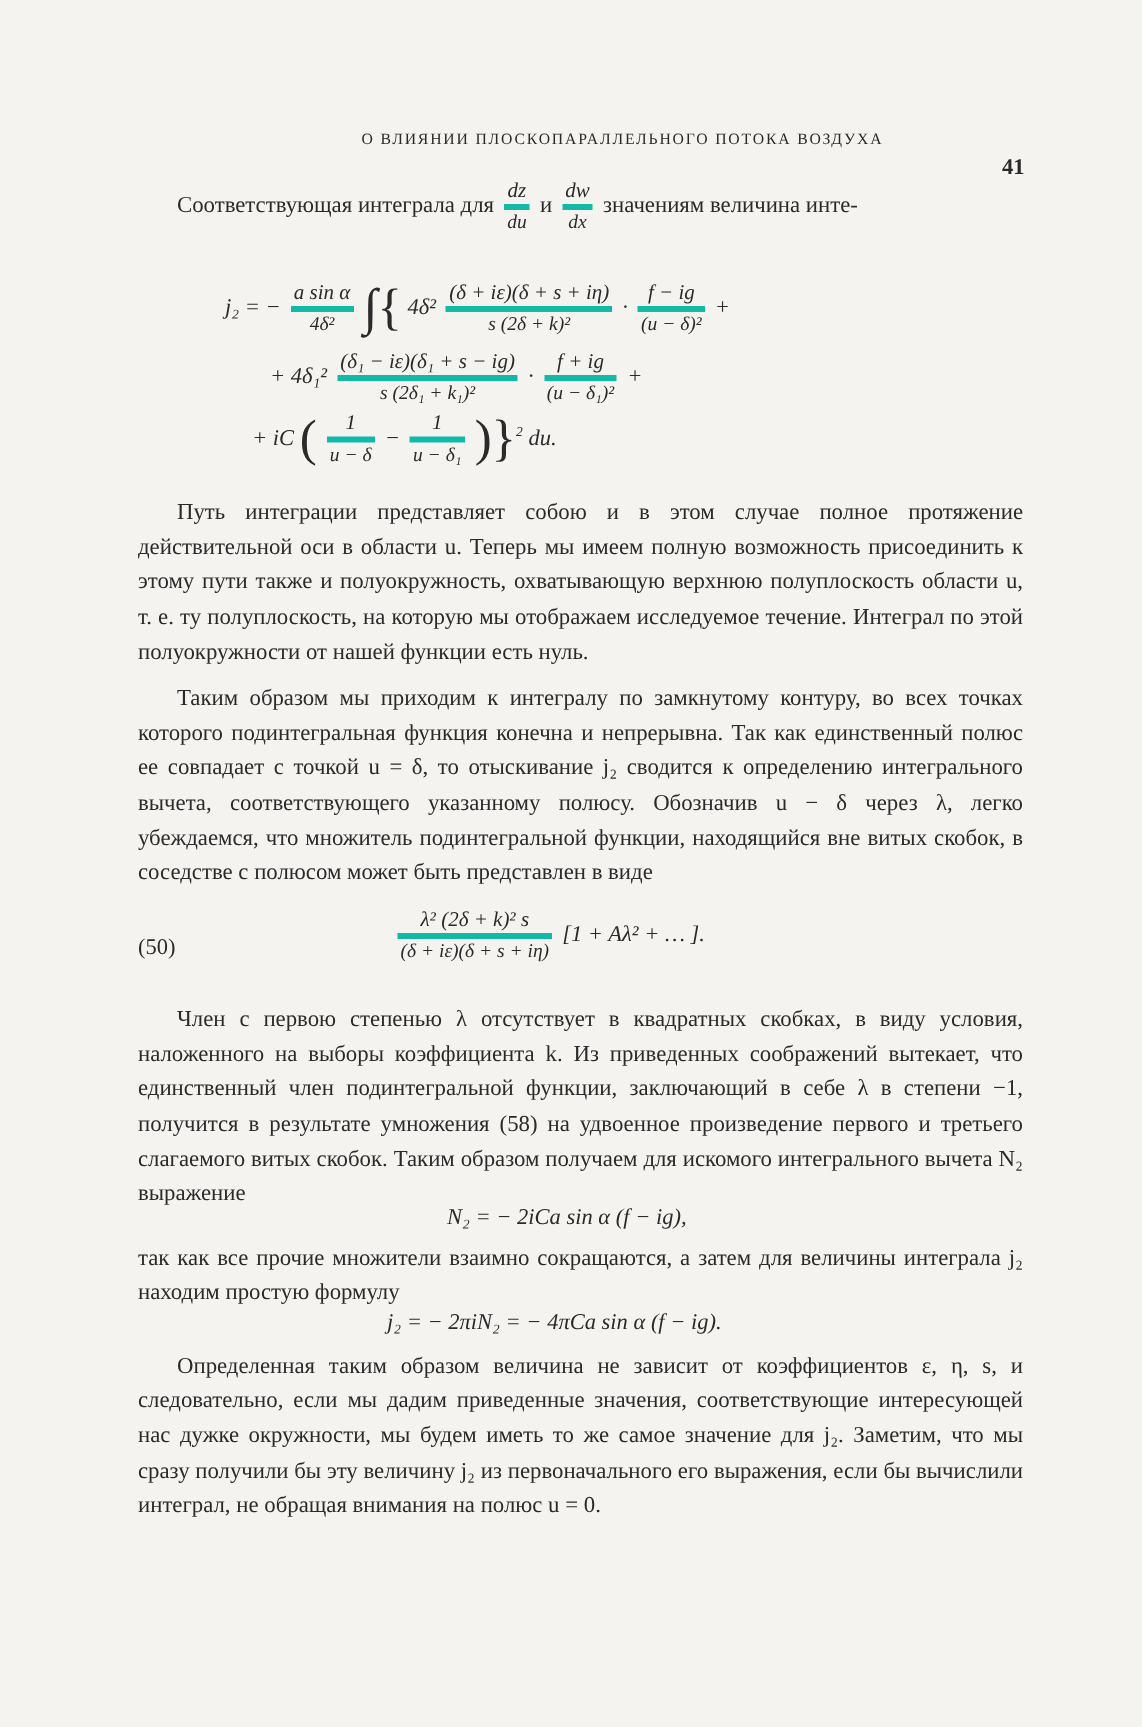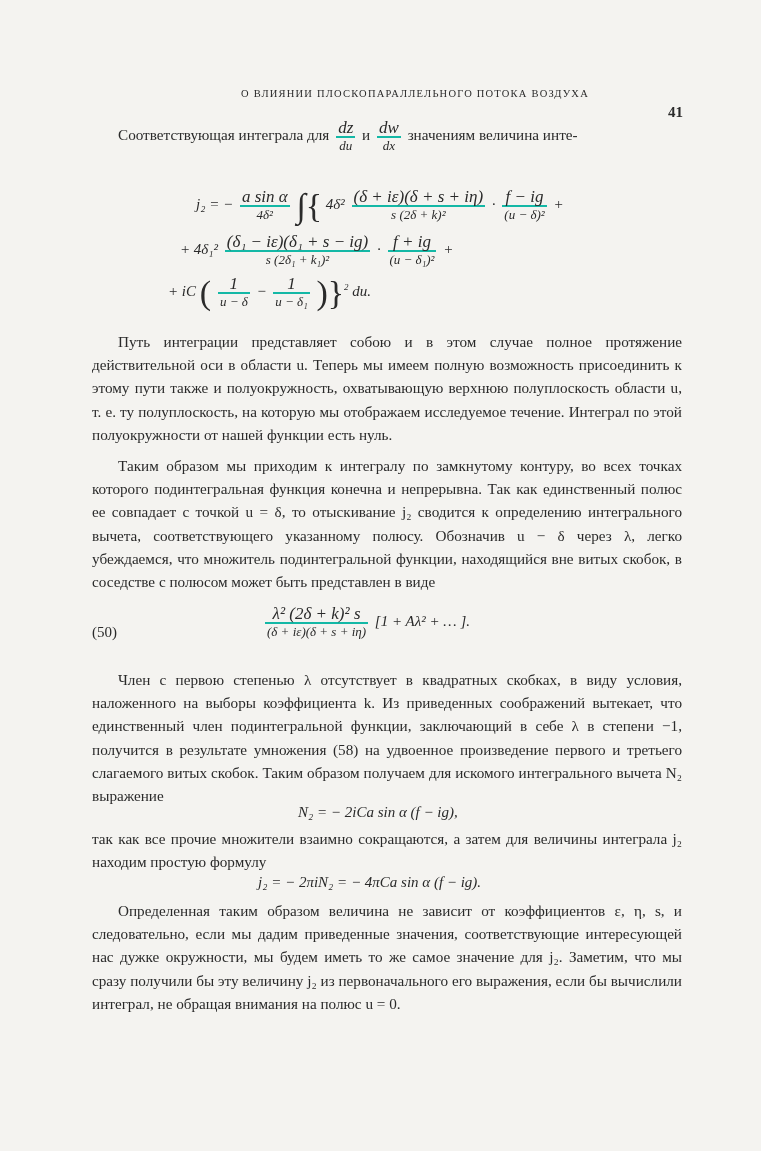--- a/index.html
+++ b/index.html
@@ -5,21 +5,21 @@
   html,body{margin:0;padding:0;}
   body{width:761px;height:1151px;background:#f4f3f0;position:relative;overflow:hidden;
        font-family:"Liberation Serif","DejaVu Serif",serif;color:#2a2a2a;}
   .page{position:absolute;left:0;top:12px;width:761px;height:1151px;border-radius:18px;}
   .header{position:absolute;top:76px;left:150px;width:530px;font-size:10.5px;letter-spacing:1.2px;text-align:center;}
   .pagenum{position:absolute;top:72px;left:668px;font-size:15px;font-weight:bold;margin-top:20px;}
   .p{position:absolute;left:92px;width:590px;font-size:15.2px;line-height:23.2px;text-align:justify;}
   .p .ind{display:inline-block;width:26px;}
   .eq{position:absolute;font-size:15px;white-space:nowrap;font-style:italic;}
   .frac{display:inline-block;vertical-align:middle;text-align:center;margin:0 3px;}
-  .frac .num{display:block;border-bottom:2px solid #14b8a6;padding:0 2px;font-size:17px;line-height:16px;}
+  .frac .num{display:block;border-bottom:4px solid #14b8a6;padding:0 2px;font-size:14px;line-height:16px;}
   .frac .den{display:block;padding:0 2px;font-size:13px;line-height:16px;}
   .big{font-size:34px;font-style:normal;vertical-align:middle;font-weight:normal;}
   .eqnum{position:absolute;left:92px;font-size:15px;}
   sup,sub{font-size:9px;}
   .i{font-style:italic;}
 </style>
 </head>
 <body>
 
 <div class="page">
@@ -27,21 +27,21 @@
   <div class="pagenum">41</div>
 
   <div class="p" style="top:108px;text-indent:0;">
     <span class="ind"></span><span>Соответствующая интеграла для</span>
     <span class="frac i"><span class="num">dz</span><span class="den">du</span></span>
     <span>и</span>
     <span class="frac i"><span class="num">dw</span><span class="den">dx</span></span>
     <span>значениям величина инте-</span>
   </div>
 
-  <div class="eq" style="top:175px;left:150px;margin-left:46px;">
+  <div class="eq" style="top:175px;left:150px;">
     <span>j₂ = −</span>
     <span class="frac"><span class="num">a sin α</span><span class="den">4δ²</span></span>
     <span class="big">∫{</span>
     <span>4δ²</span>
     <span class="frac"><span class="num">(δ + iε)(δ + s + iη)</span><span class="den">s (2δ + k)²</span></span> ·
     <span class="frac"><span class="num">f − ig</span><span class="den">(u − δ)²</span></span> +
   </div>
   <div class="eq" style="top:222px;left:180px;">
     <span>+ 4δ₁²</span>
     <span class="frac"><span class="num">(δ₁ − iε)(δ₁ + s − ig)</span><span class="den">s (2δ₁ + k₁)²</span></span> ·

